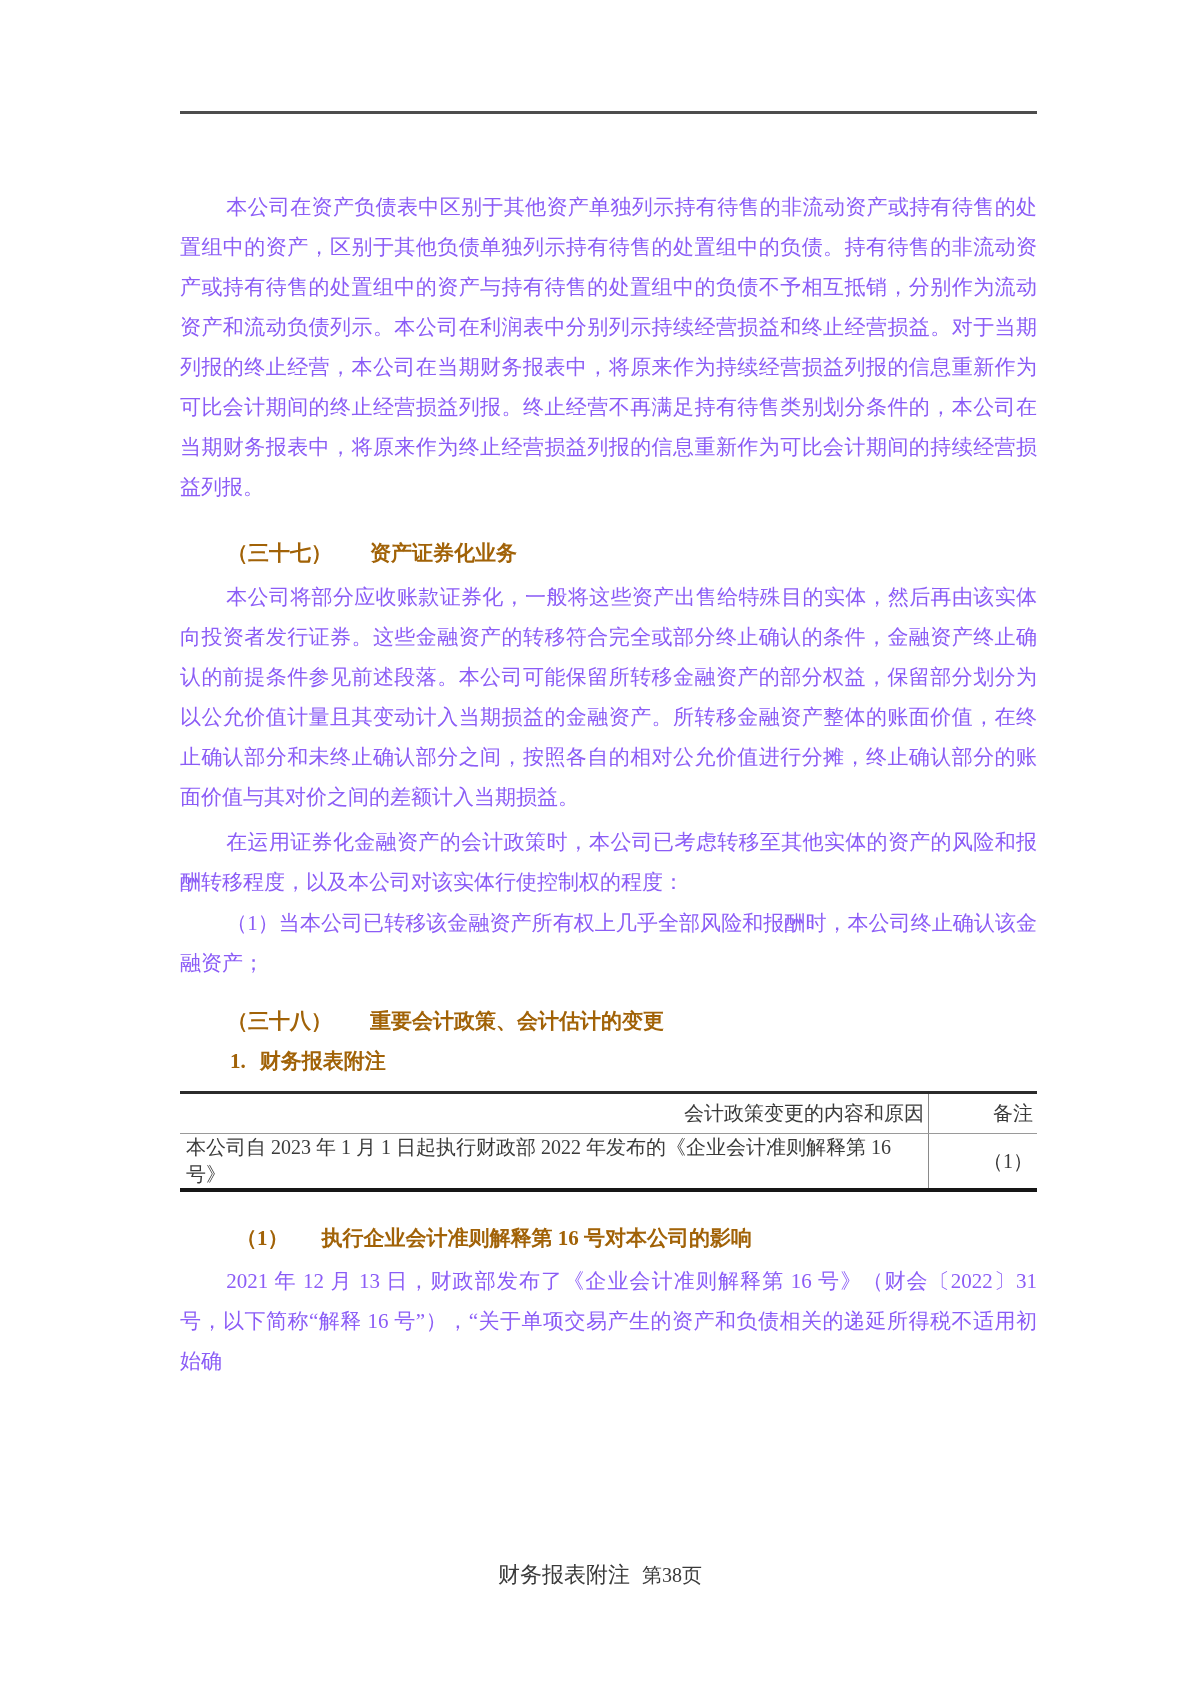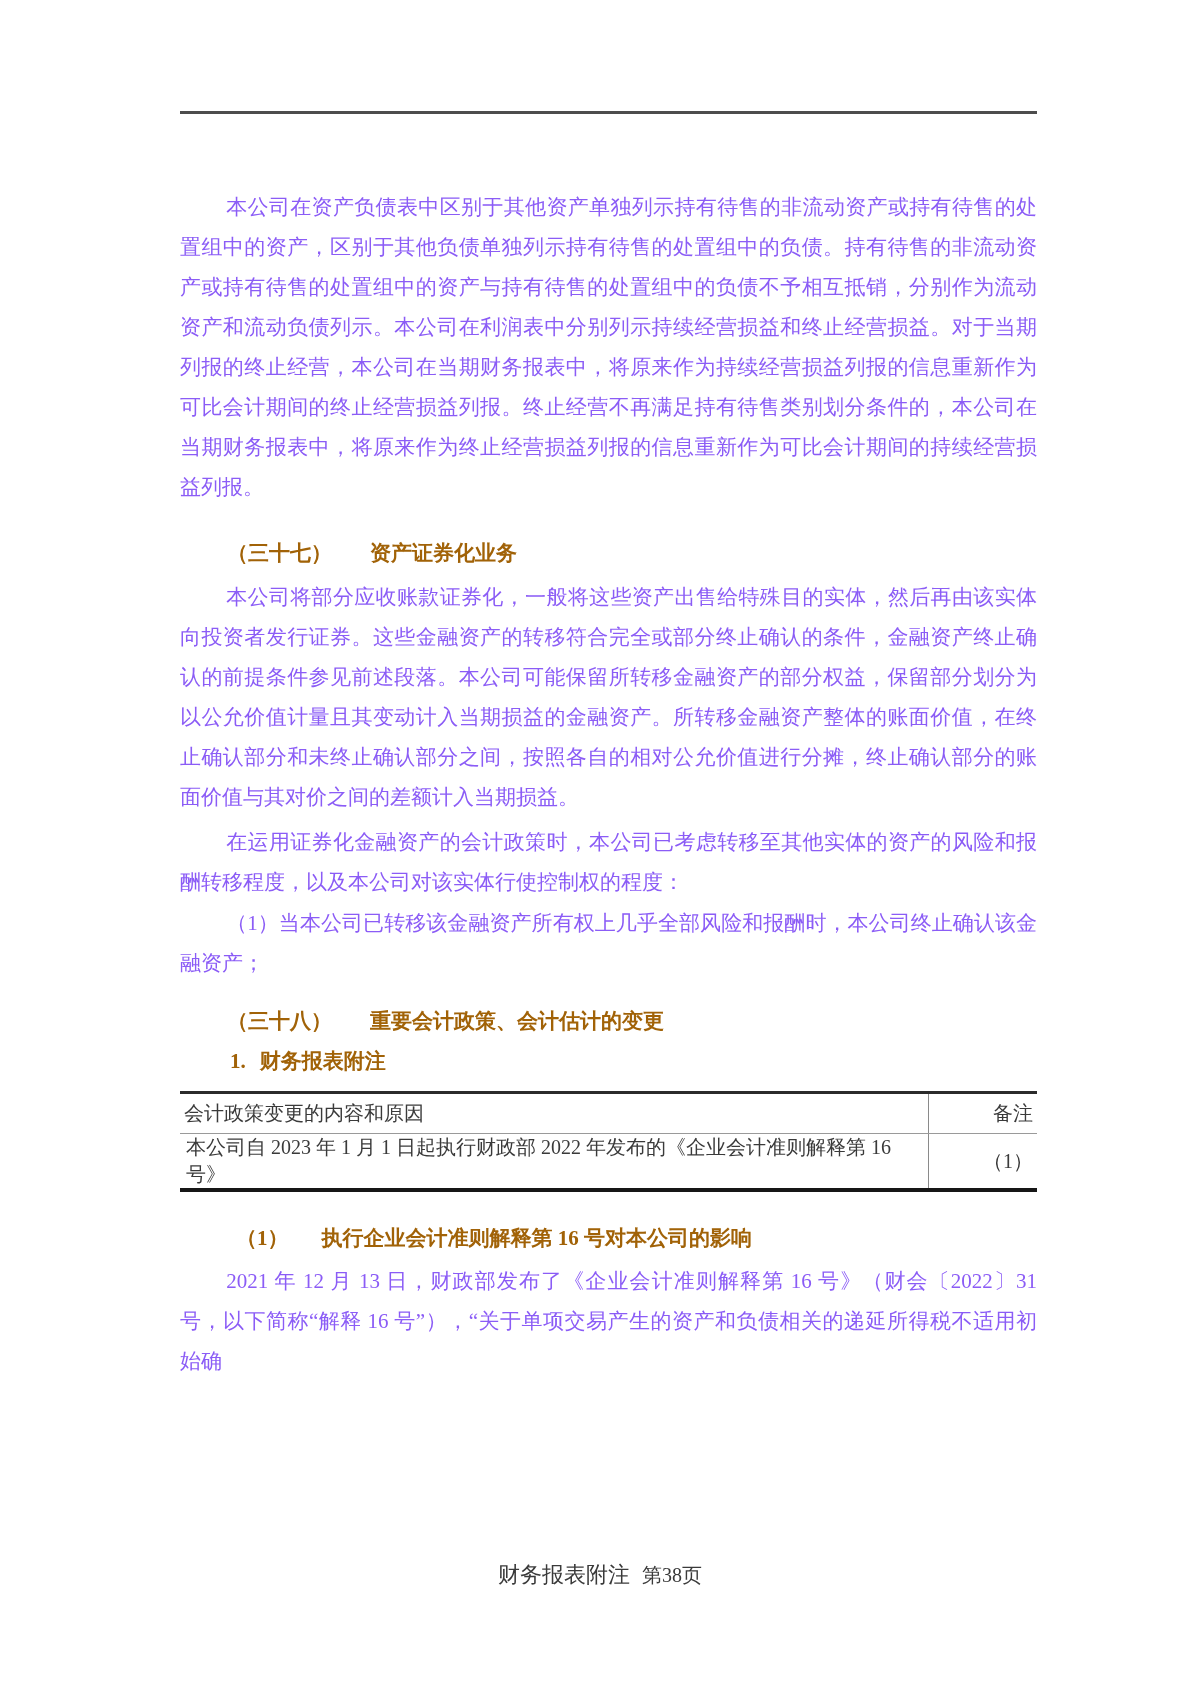--- a/index.html
+++ b/index.html
@@ -45,21 +45,21 @@
     width: 100%;
     border-collapse: collapse;
     border-top: 3px solid #2b2b2b;
     border-bottom: 4px solid #161616;
     font-size: 20px;
     color: #3a3a3a;
     table-layout: fixed;
   }
   table.policy-table th {
     font-weight: normal;
-    text-align: left;
+    text-align: right;
     height: 39px;
     border-bottom: 1px solid #9a9a9a;
     padding: 0 4px;
   }
   table.policy-table td {
     height: 32px;
     padding: 0 4px;
     vertical-align: middle;
   }
   table.policy-table .col-remark {

